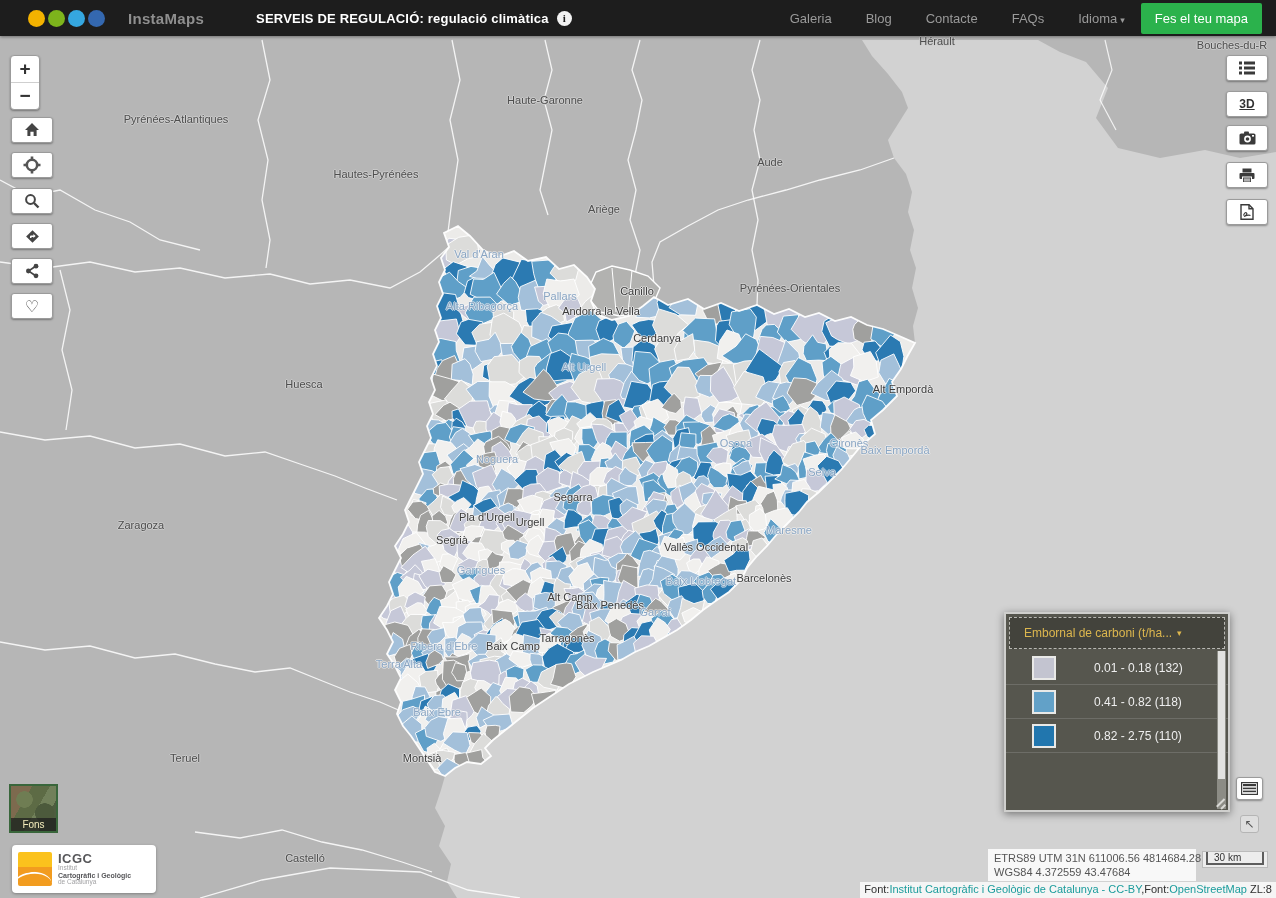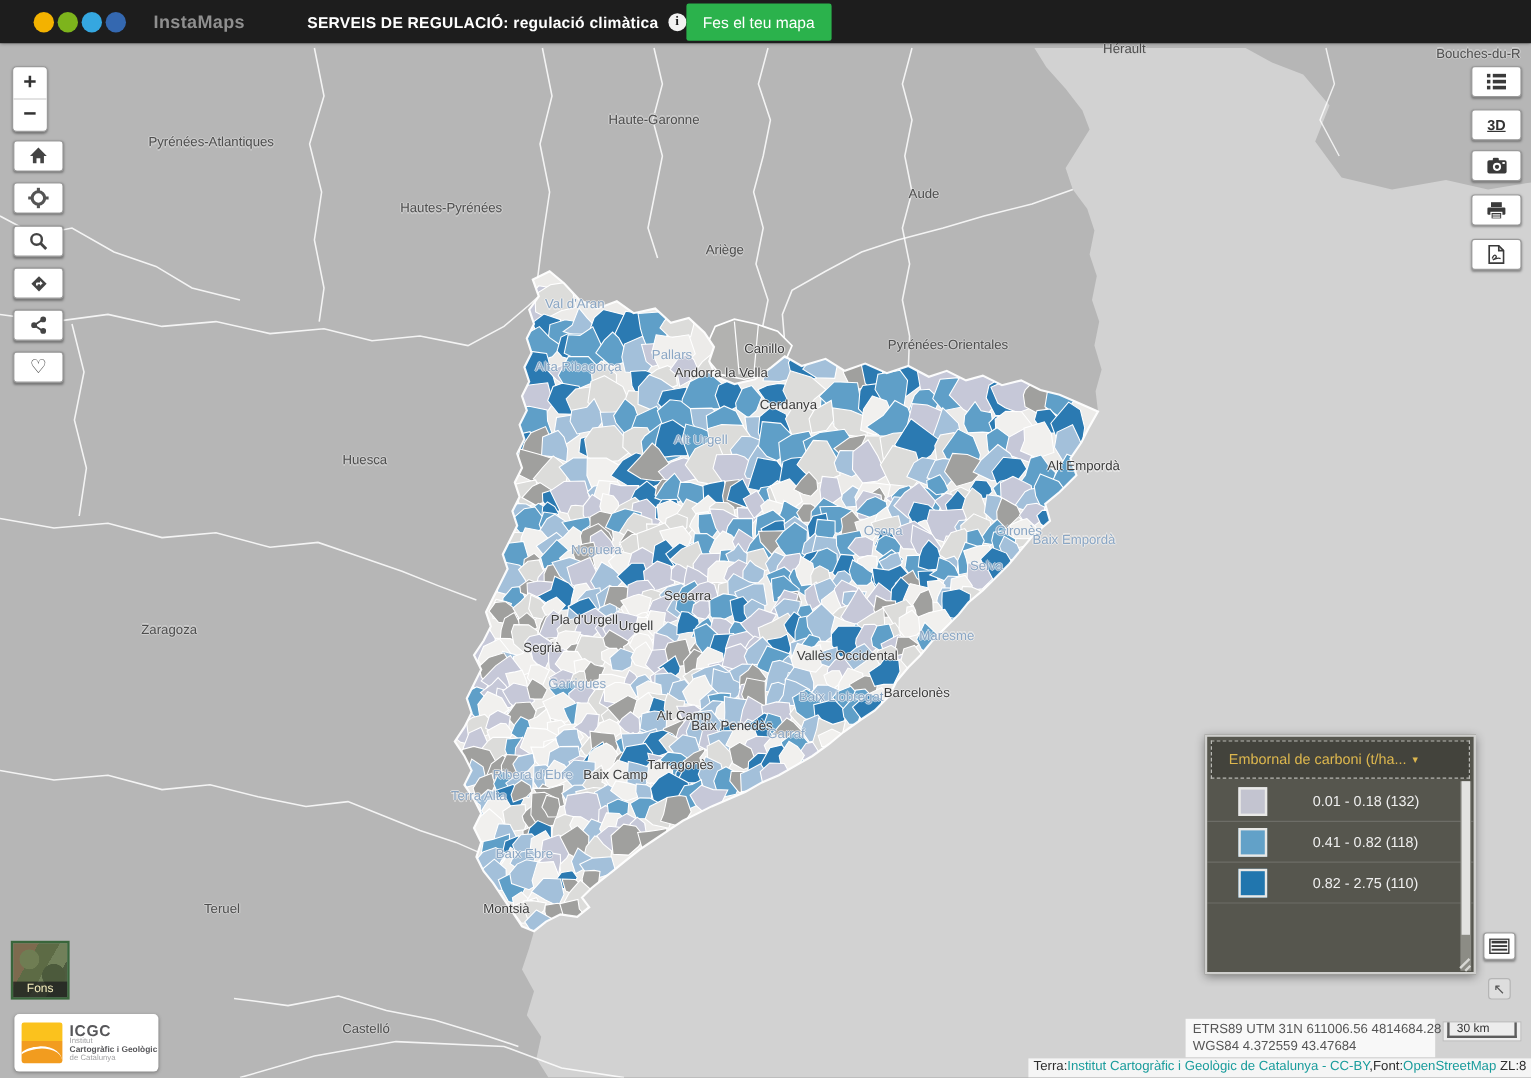--- a/index.html
+++ b/index.html
@@ -83,21 +83,21 @@
 
   
   .fons{position:absolute;left:9px;top:784px;width:45px;height:45px;border:2px solid #39663b;z-index:30;
         background:
           radial-gradient(circle at 30% 30%, #6f7d53 0 18%, transparent 19%),
           radial-gradient(circle at 75% 60%, #4c5a3c 0 22%, transparent 23%),
           linear-gradient(120deg,#7d6a4e 0 30%,#5d6b45 30% 55%,#71805a 55% 75%,#4e5c40 75%);
         cursor:pointer}
   .fons-label{position:absolute;left:0;right:0;bottom:0;background:rgba(30,30,30,.75);
               color:#f4ecbc;font-size:10px;text-align:center;padding:1px 0}
-  .icgc{position:absolute;left:12px;top:845px;width:120px;height:48px;background:#fff;border-radius:4px;
+  .icgc{position:absolute;left:12px;top:845px;width:144px;height:48px;background:#fff;border-radius:4px;
         z-index:30;display:flex;align-items:center;box-shadow:0 1px 3px rgba(0,0,0,.3)}
   .icgc-mark{width:34px;height:34px;margin-left:6px;background:linear-gradient(180deg,#fbc21d 0 45%,#f29c1f 45%);
              border-radius:2px;position:relative;overflow:hidden;flex:none}
   .icgc-mark:after{content:"";position:absolute;left:-6px;bottom:-14px;width:40px;height:26px;
                    border-radius:50% 50% 0 0;border-top:2.5px solid #fff;transform:rotate(-8deg)}
   .icgc-text{margin-left:6px;line-height:1.05}
   .icgc-name{font-size:13px;font-weight:bold;color:#57575a;letter-spacing:.5px}
   .icgc-l1,.icgc-l3{font-size:6.5px;color:#a2a2a4}
   .icgc-l2{font-size:7px;font-weight:bold;color:#57575a}
 </style>
@@ -858,20 +858,27 @@
 <div class="topbar">
   <div class="logo">
     <span class="dot" style="background: rgb(243, 178, 0);"></span>
     <span class="dot" style="background: rgb(125, 180, 28);"></span>
     <span class="dot" style="background: rgb(53, 167, 224);"></span>
     <span class="dot" style="background: rgb(52, 104, 176);"></span>
     <span class="brand">InstaMaps</span>
   </div>
   <span class="maptitle">SERVEIS DE REGULACIÓ: regulació climàtica</span>
   <span class="infoicon">i</span>
+  <div class="nav">
+    <a href="#">Galeria</a>
+    <a href="#">Blog</a>
+    <a href="#">Contacte</a>
+    <a href="#">FAQs</a>
+    <a href="#"><span>Idioma</span><span class="caret">▾</span></a>
+  </div>
   <button class="cta" style="background: rgb(43, 178, 76);">Fes el teu mapa</button>
 </div>
 
 <div class="zoomctl">
   <div>+</div>
   <div>−</div>
 </div>
 <div class="tool" style="left:11px;top:117px">
   <svg width="16" height="16" viewBox="0 0 16 16">
     <path d="M8 1 L15 8 H12.6 V14 H9.6 V9.8 H6.4 V14 H3.4 V8 H1 Z" fill="#444"></path>
@@ -987,21 +994,21 @@
 </div>
 
 <div class="coords">
   <div>ETRS89 UTM 31N 611006.56 4814684.28</div>
   <div>WGS84 4.372559 43.47684</div>
 </div>
 <div class="scalebox">
   <div class="scaleinner">30 km</div>
 </div>
 <div class="attrib">
-  <span>Terra:</span><a href="#">Institut Cartogràfic i Geològic de Catalunya - CC-BY</a><span>,Font:</span><a href="#">OpenStreetMap</a><span> ZL:8</span>
+  <span>Font:</span><a href="#">Institut Cartogràfic i Geològic de Catalunya - CC-BY</a><span>,Font:</span><a href="#">OpenStreetMap</a><span> ZL:8</span>
 </div>
 
 <div class="fons">
   <div class="fons-label">Fons</div>
 </div>
 <div class="icgc">
   <div class="icgc-mark"></div>
   <div class="icgc-text">
     <div class="icgc-name">ICGC</div>
     <div class="icgc-l1">Institut</div>

